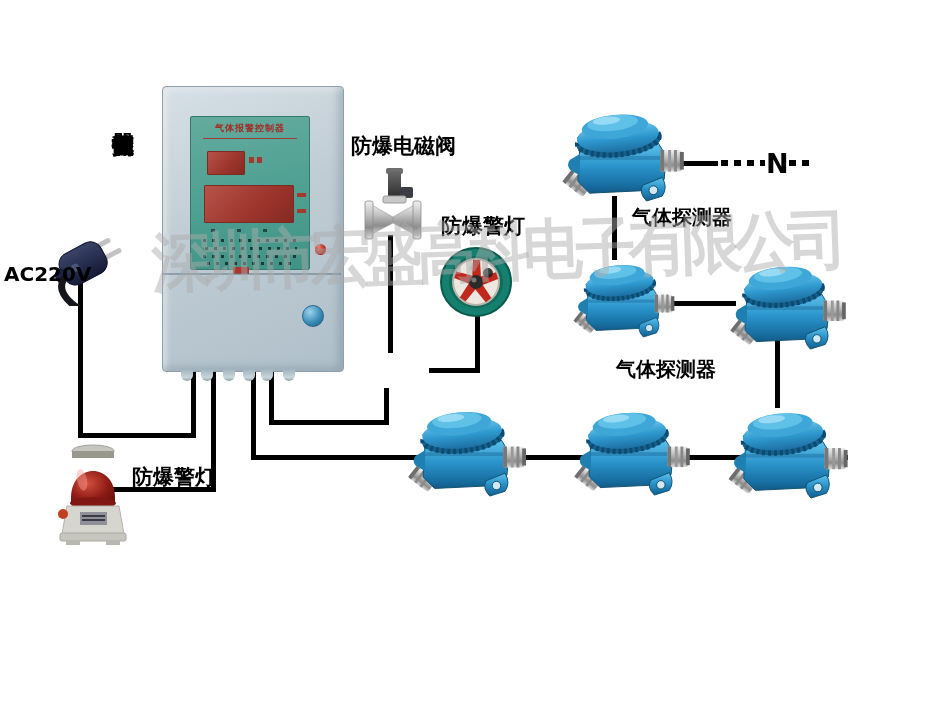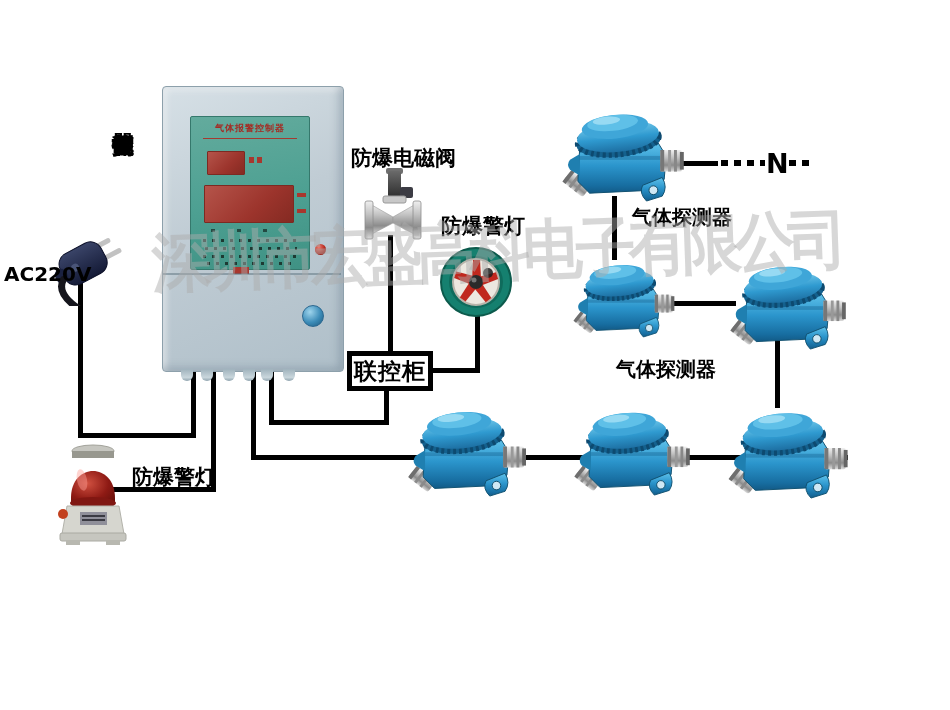--- a/index.html
+++ b/index.html
@@ -277,27 +277,24 @@
     <svg width="122" height="98" viewBox="0 0 130 105">
         <use href="#det"></use>
       </svg>
   </div>
   <div class="dev" style="left:724px;top:398px;">
     <svg width="126" height="101" viewBox="0 0 130 105">
         <use href="#det"></use>
       </svg>
   </div>
 
-  <div id="jbox">
-    <span>联控柜</span>
-  </div>
 
   <div id="vert-label" class="lbl">气体报警控制器</div>
   <div class="lbl" style="left:4px;top:262px;font-size:20px;letter-spacing:0px;">AC220V</div>
-  <div class="lbl" style="left:351px;top:144px;font-size:21px;">防爆电磁阀</div>
+  <div class="lbl" style="left:351px;top:132px;font-size:21px;">防爆电磁阀</div>
   <div class="lbl" style="left:441px;top:212px;font-size:21px;">防爆警灯</div>
   <div class="lbl" style="left:116px;top:463px;font-size:21px;padding-left:16px;">防爆警灯</div>
   <div class="lbl" style="left:632px;top:204px;font-size:20px;">气体探测器</div>
   <div class="lbl" style="left:616px;top:356px;font-size:20px;">气体探测器</div>
   <div id="n-label" class="lbl">N</div>
 
   <div id="watermark">深圳市宏盛高科电子有限公司</div>
 
 </div>
 

